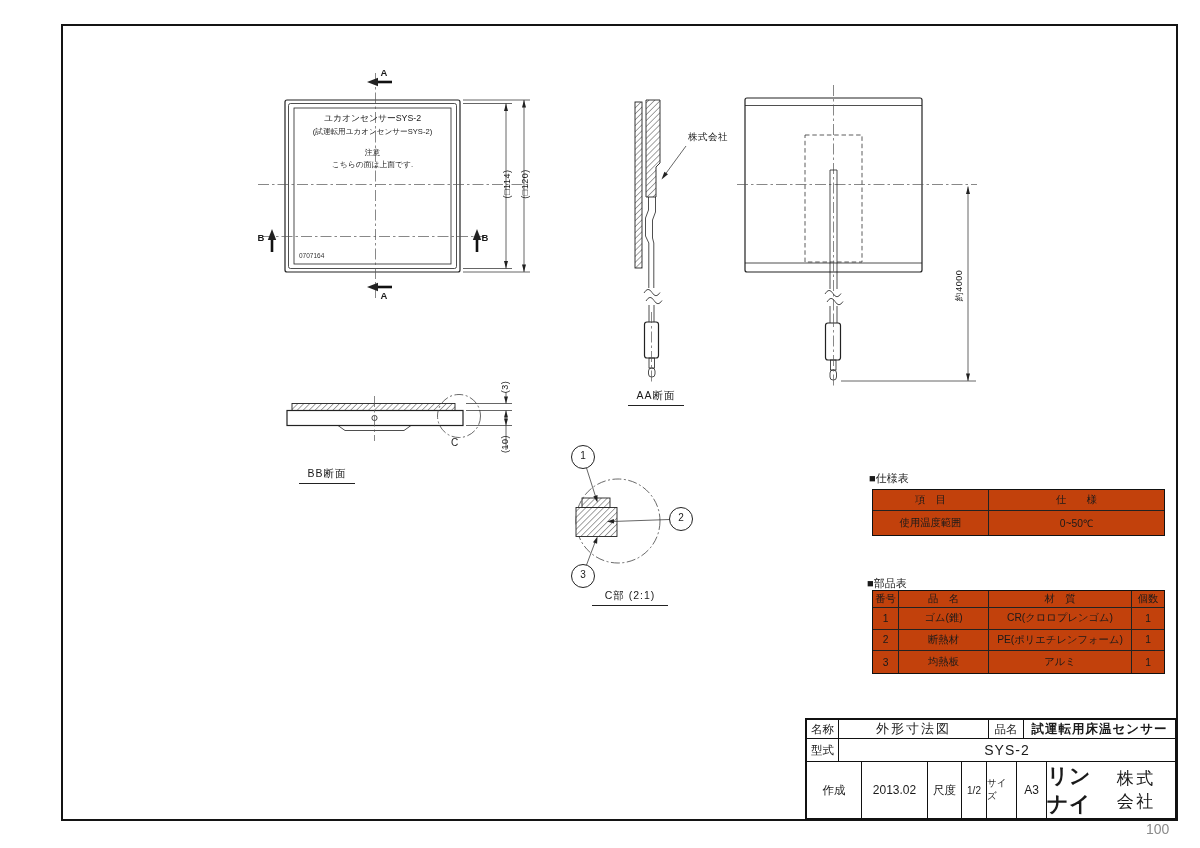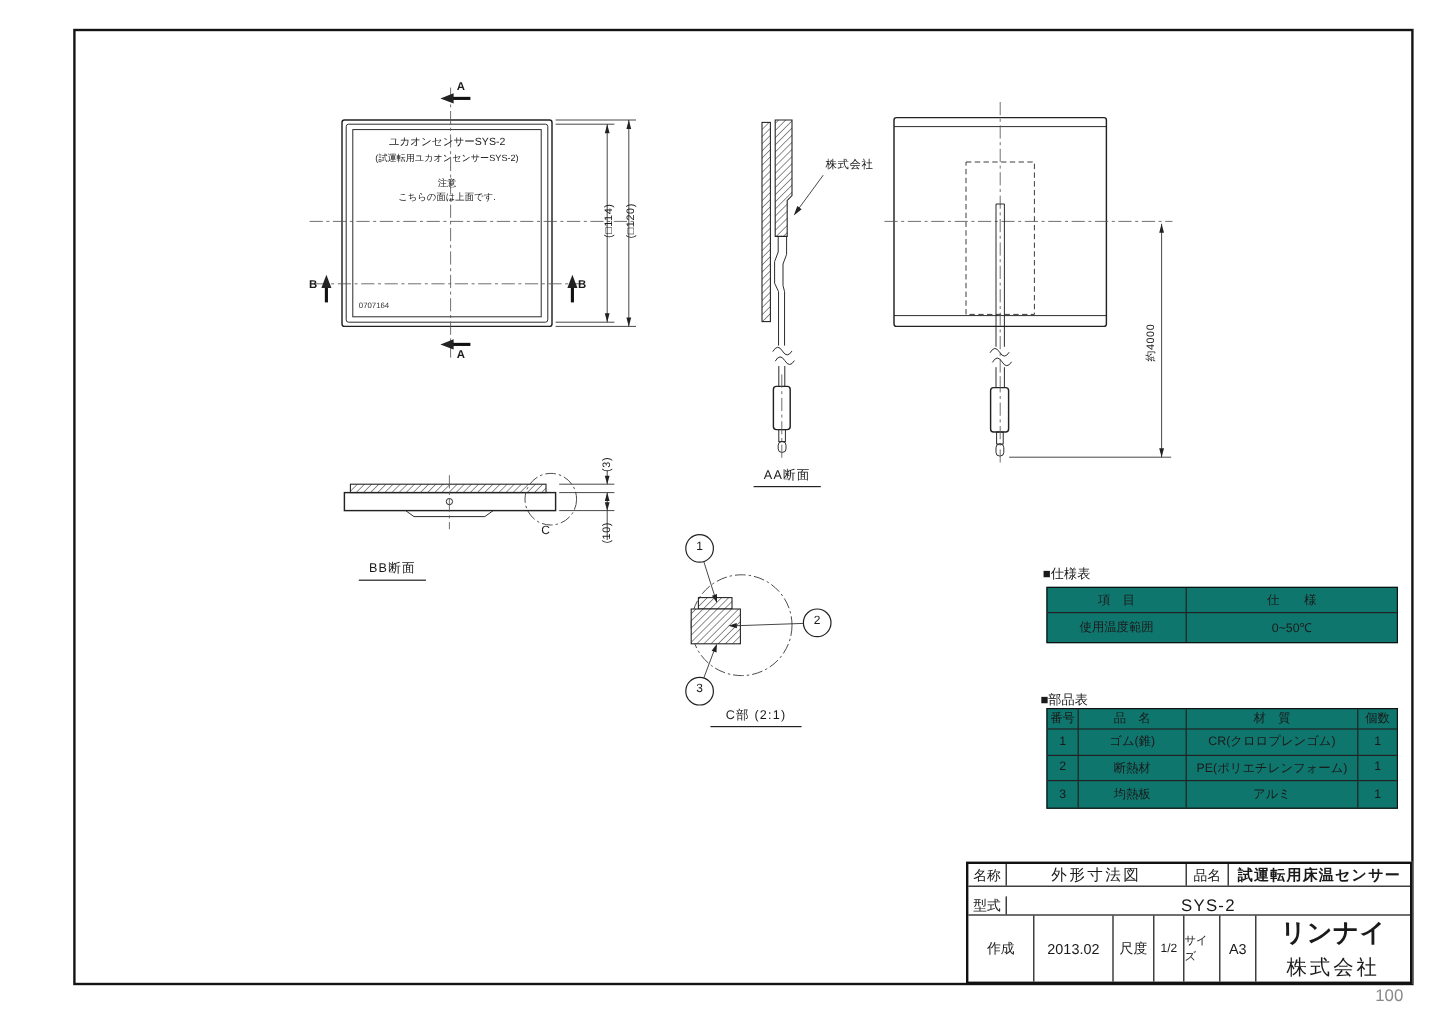--- a/index.html
+++ b/index.html
@@ -31,34 +31,34 @@
   .st-caution{text-align:center;margin-top:10px;}
   .st-line{text-align:center;margin-top:1px;}
   .st-warn{margin-top:11px;padding-left:8px;line-height:12.4px;}
   .st-warn .indent{padding-left:13px;}
   .st-bullets{padding-left:8px;line-height:12.3px;}
   .st-code{position:absolute;left:5px;bottom:3px;font-size:6.5px;color:#333;}
   .balloon-num{position:absolute;width:18px;text-align:center;font-size:10px;}
   .viewlabel{font-size:10.5px;letter-spacing:1px;}
   
   .mini-heading{font-size:11px;}
-  .dtable{position:absolute;border:1.6px solid #111;display:grid;background:#0f766e;}
+  .dtable{position:absolute;border:1.6px solid #111;display:grid;background:#c2410c;}
   .dtable .cell{border-right:0.9px solid #222;border-bottom:0.9px solid #222;
      display:flex;align-items:center;justify-content:center;font-size:10.3px;overflow:hidden;}
   .dtable .cell.last-col{border-right:none;}
   .dtable .cell.last-row{border-bottom:none;}
   
   .tblock{position:absolute;left:805px;top:718px;width:372px;height:102px;border:2px solid #111;
           box-sizing:border-box;display:flex;flex-direction:column;background:#fff;}
   .tb-row{display:flex;border-bottom:1.5px solid #111;box-sizing:border-box;}
   .tb-row:last-child{border-bottom:none;flex:1;}
   .tb-cell{border-right:1.5px solid #111;box-sizing:border-box;display:flex;align-items:center;justify-content:center;overflow:hidden;}
   .tb-cell.last{border-right:none;}
   .tb-label{font-size:11.5px;}
-  .company{display:flex;align-items:center;justify-content:center;gap:4px;flex-direction:column;}
+  .company{display:flex;align-items:center;justify-content:center;gap:4px;}
   .logo{font-size:21px;font-weight:bold;letter-spacing:0.5px;}
   .company-suffix{font-size:17px;letter-spacing:2.5px;}
   .pageno{font-size:14px;color:#8a8a8a;}
 </style>
 </head>
 <body>
 
 <div class="canvas">
 
   <svg width="1200" height="848" viewBox="0 0 1200 848">
@@ -239,21 +239,21 @@
     <div class="cell last-col last-row">1</div>
   </div>
 
   <div class="tblock">
     <div class="tb-row" style="height:30px;">
       <div class="tb-cell tb-label" style="width:32px;">名称</div>
       <div class="tb-cell" style="width:150px;font-size:13px;letter-spacing:2px;">外形寸法図</div>
       <div class="tb-cell tb-label" style="width:35px;text-align:right;">品名</div>
       <div class="tb-cell last" style="flex:1;font-size:12.5px;letter-spacing:1px;font-weight:bold;">試運転用床温センサー</div>
     </div>
-    <div class="tb-row" style="height:40px;align-items:flex-end;">
+    <div class="tb-row" style="height:40px;">
       <div class="tb-cell tb-label" style="width:32px;">型式</div>
       <div class="tb-cell last" style="flex:1;font-size:14px;letter-spacing:1px;">SYS-2</div>
     </div>
     <div class="tb-row">
       <div class="tb-cell tb-label" style="width:55px;">作成</div>
       <div class="tb-cell" style="width:66px;font-size:12px;">2013.02</div>
       <div class="tb-cell tb-label" style="width:34px;">尺度</div>
       <div class="tb-cell" style="width:25px;font-size:10px;">1/2</div>
       <div class="tb-cell" style="width:30px;font-size:9.5px;">サイズ</div>
       <div class="tb-cell" style="width:30px;font-size:12px;">A3</div>

